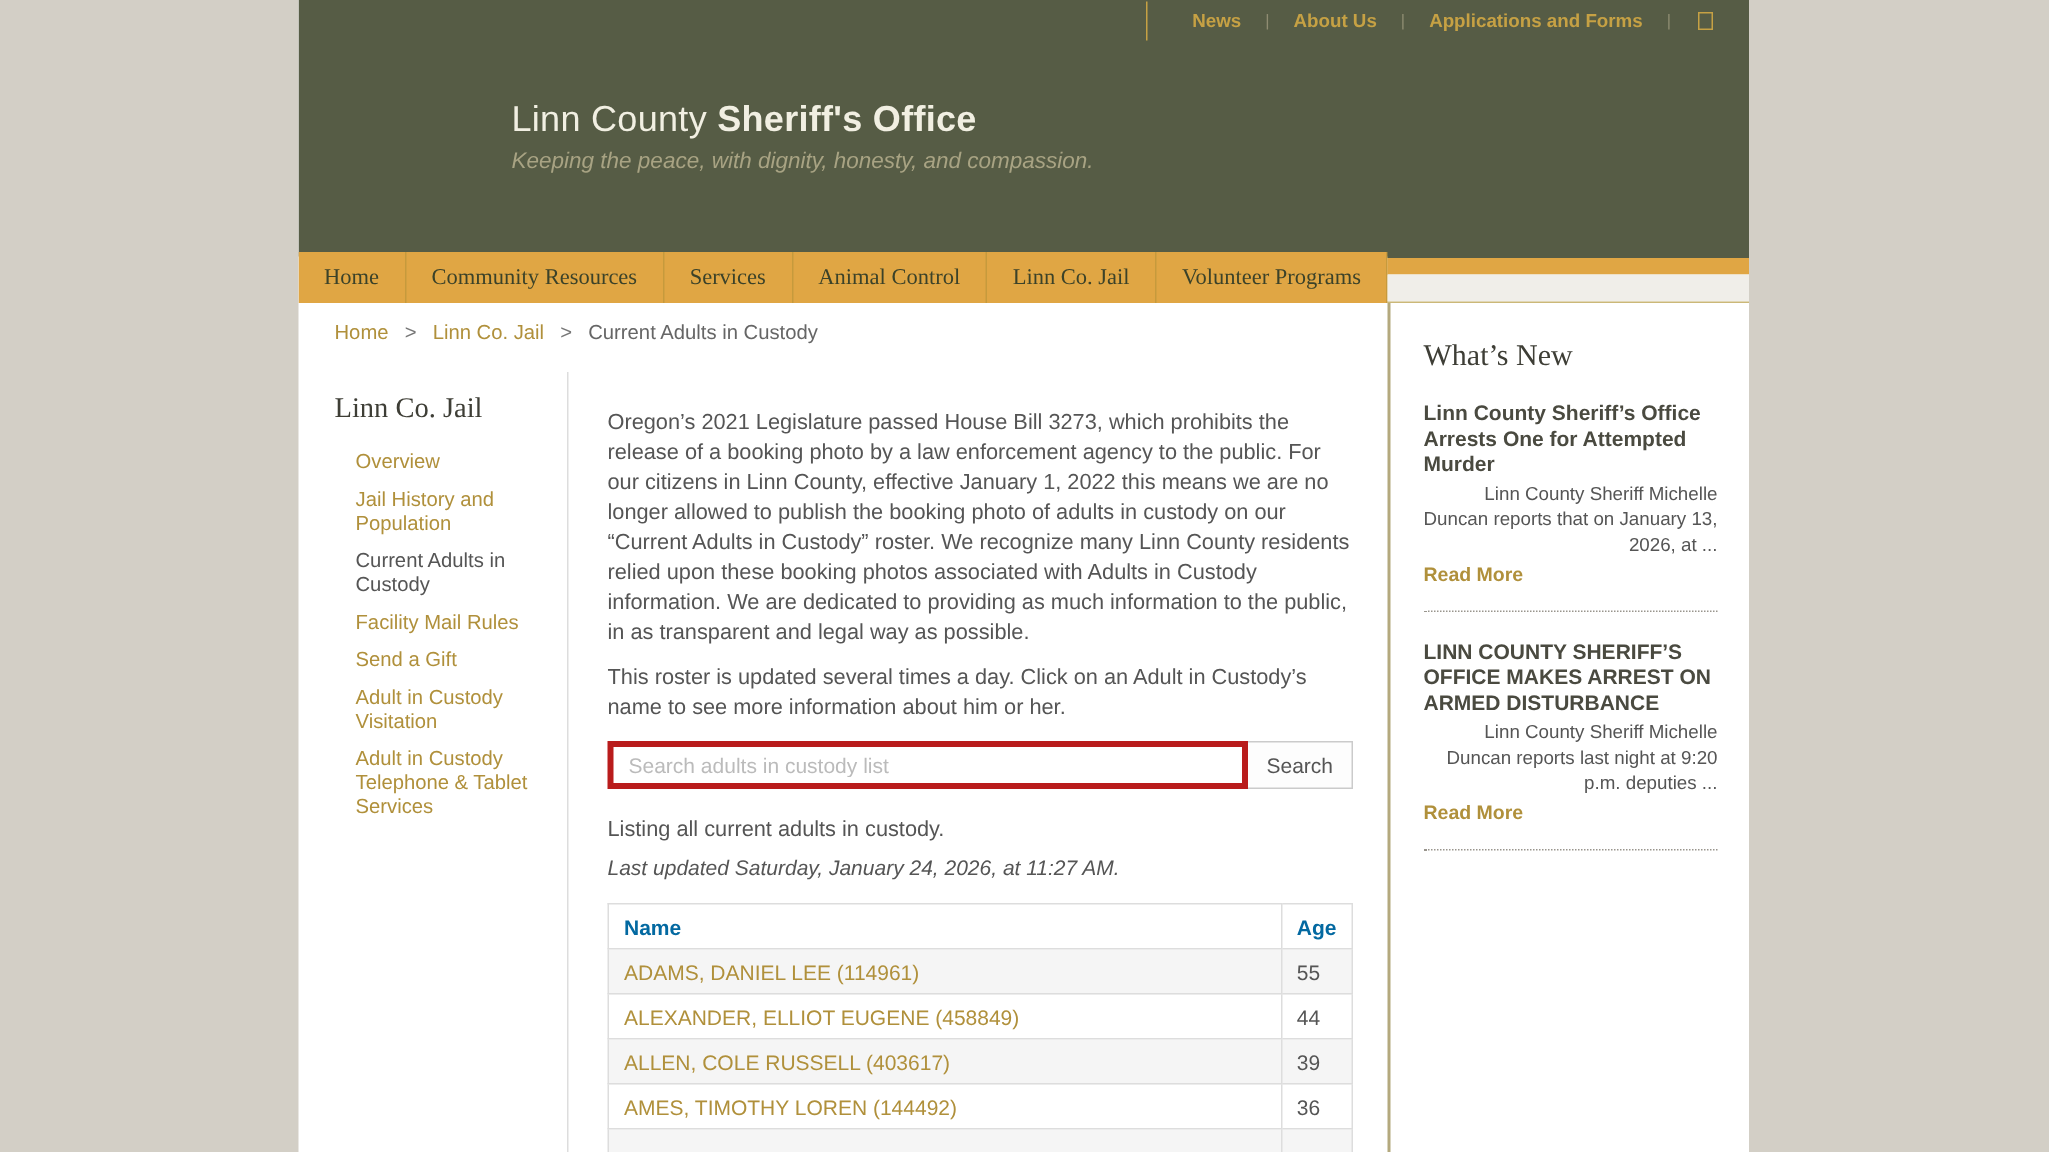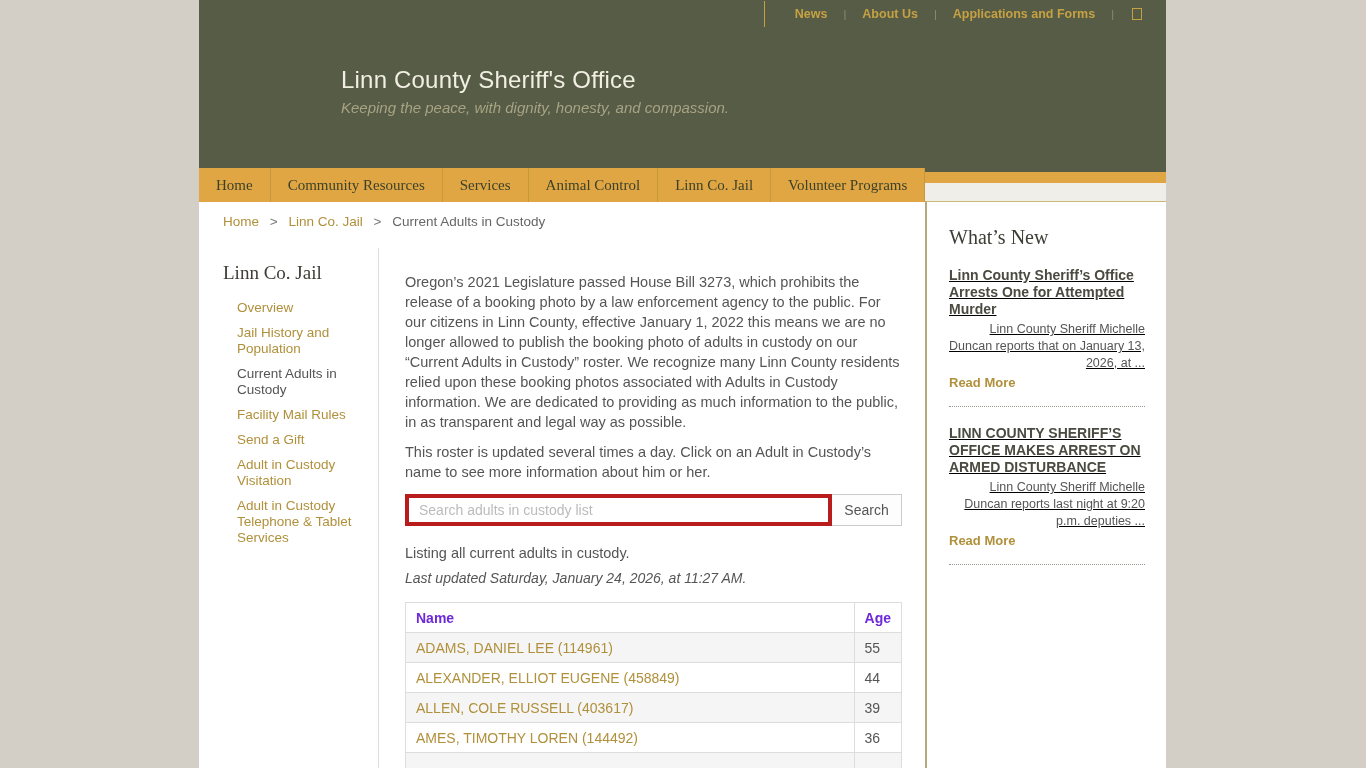--- a/index.html
+++ b/index.html
@@ -13,21 +13,21 @@
   .topbar { position:absolute; top:0; right:0; height:27px; display:flex; align-items:center;
             padding-right:24px; }
   .topbar .vline { width:1px; height:26px; background:#C6A144; margin-right:16px; }
   .topbar a.toplink { color:#C6A144; font-size:12.5px; font-weight:bold; text-decoration:none;
                       margin:0 14px; cursor:pointer; }
   .topbar .tsep { color:#8F8C72; font-size:11px; margin:0 2px; }
   .search-box-icon { display:inline-block; width:10px; height:12px; border:1px solid #C6A144;
                      margin-left:16px; cursor:pointer; }
   .title-block { position:absolute; left:142px; top:66px; }
   .site-title { color:#F1EFE2; font-size:24px; letter-spacing:0.2px; }
-  .site-title .bold { font-weight:normal; }
+  .site-title .bold { font-weight:bold; }
   .tagline { color:#A8A383; font-size:15px; font-style:italic; margin-top:5px; }
 
   
   .nav { position:absolute; top:168px; left:0; width:726px; height:34px; background:#E0A644;
          display:flex; }
   .nav-item { font-family:"Liberation Serif", serif; font-size:15px; color:#3B4229;
               line-height:34px; padding:0 17px; border-right:1px solid #C69A3C;
               cursor:pointer; white-space:nowrap; }
   .nav-cap { position:absolute; top:168px; left:726px; width:241px; height:34px; }
   .nav-cap .g1 { height:4px;  background:#565C45; }
@@ -56,30 +56,30 @@
   .search-row input { flex:1; height:32px; border:4px solid #b91c1c; padding:0 10px;
                       font-size:14px; color:#555; outline:none; }
   .search-row input::placeholder { color:#BBB; }
   .search-row button { width:70px; height:32px; border:1px solid #CBCBCB; border-left:none;
                        background:#FDFDFD; font-size:14px; color:#555; cursor:pointer; }
   .listing-text { font-size:14.5px; margin-top:19px; }
   .last-updated { font-size:14px; font-style:italic; margin-top:9px; }
   table.roster { width:100%; border-collapse:collapse; margin-top:16px; }
   table.roster th, table.roster td { border:1px solid #DDDDDD; font-size:14px;
                                      padding:6px 10px; text-align:left; height:30px; }
-  table.roster th { font-weight:bold; color:#6d28d9; background:#FFF; }
+  table.roster th { font-weight:bold; color:#0369a1; background:#FFF; }
   table.roster td.age { width:45px; color:#555; }
   table.roster tr.alt td { background:#F5F5F5; }
   table.roster a { color:#B0903B; text-decoration:none; cursor:pointer; }
 
   
   .right-col { position:absolute; top:202px; left:726px; width:241px; bottom:0;
                border-left:2px solid #B4A97E; padding:24px 21px 0 22px; }
   .wn-heading { font-family:"Liberation Serif", serif; font-size:20px; color:#3E3E36; }
-  .news-item { margin-top:18px;text-decoration:underline; }
+  .news-item { margin-top:18px; }
   .news-title { font-size:14px; font-weight:bold; line-height:17px; color:#4A4A40; }
   .news-body { font-size:12.5px; line-height:17px; color:#555; margin-top:3px;text-align:right; }
   .read-more { display:inline-block; font-size:13px; font-weight:bold; color:#B0903B;
                text-decoration:none; margin-top:3px; cursor:pointer; }
   .dotted-sep { border-top:1px dotted #99958D; margin:15px 0 0 0; }
 </style>
 </head>
 <body>
 
 <div class="page">

